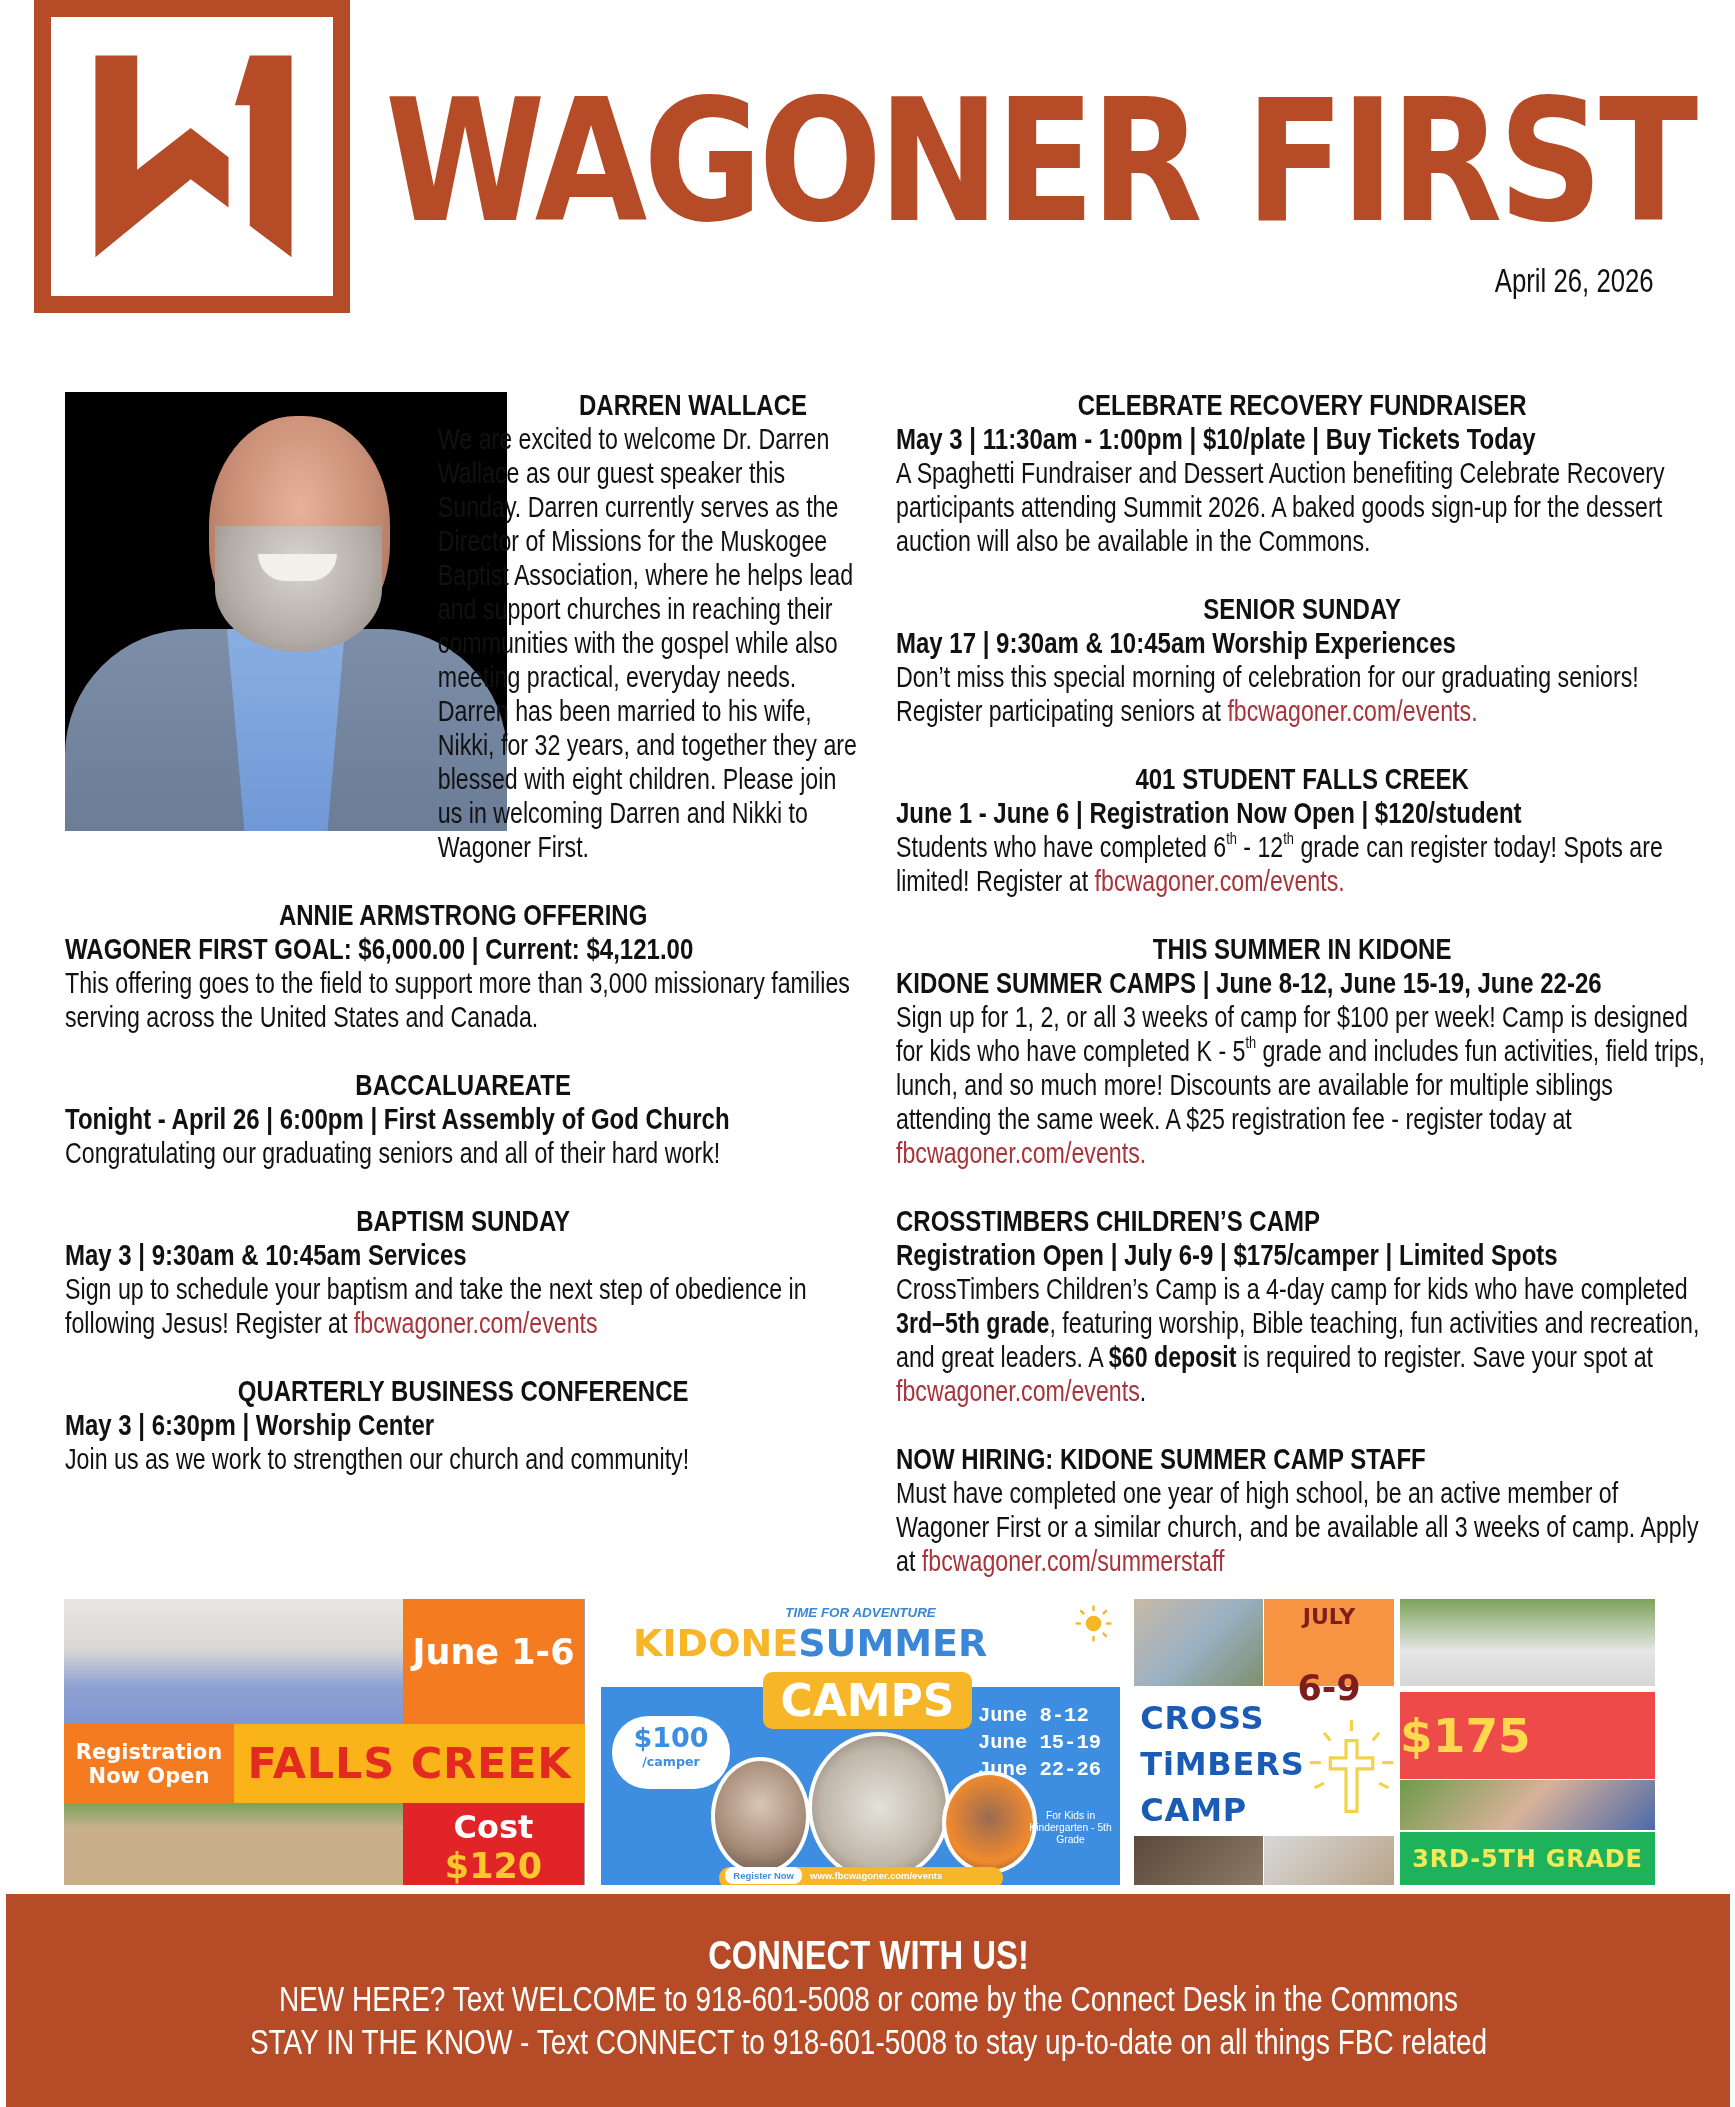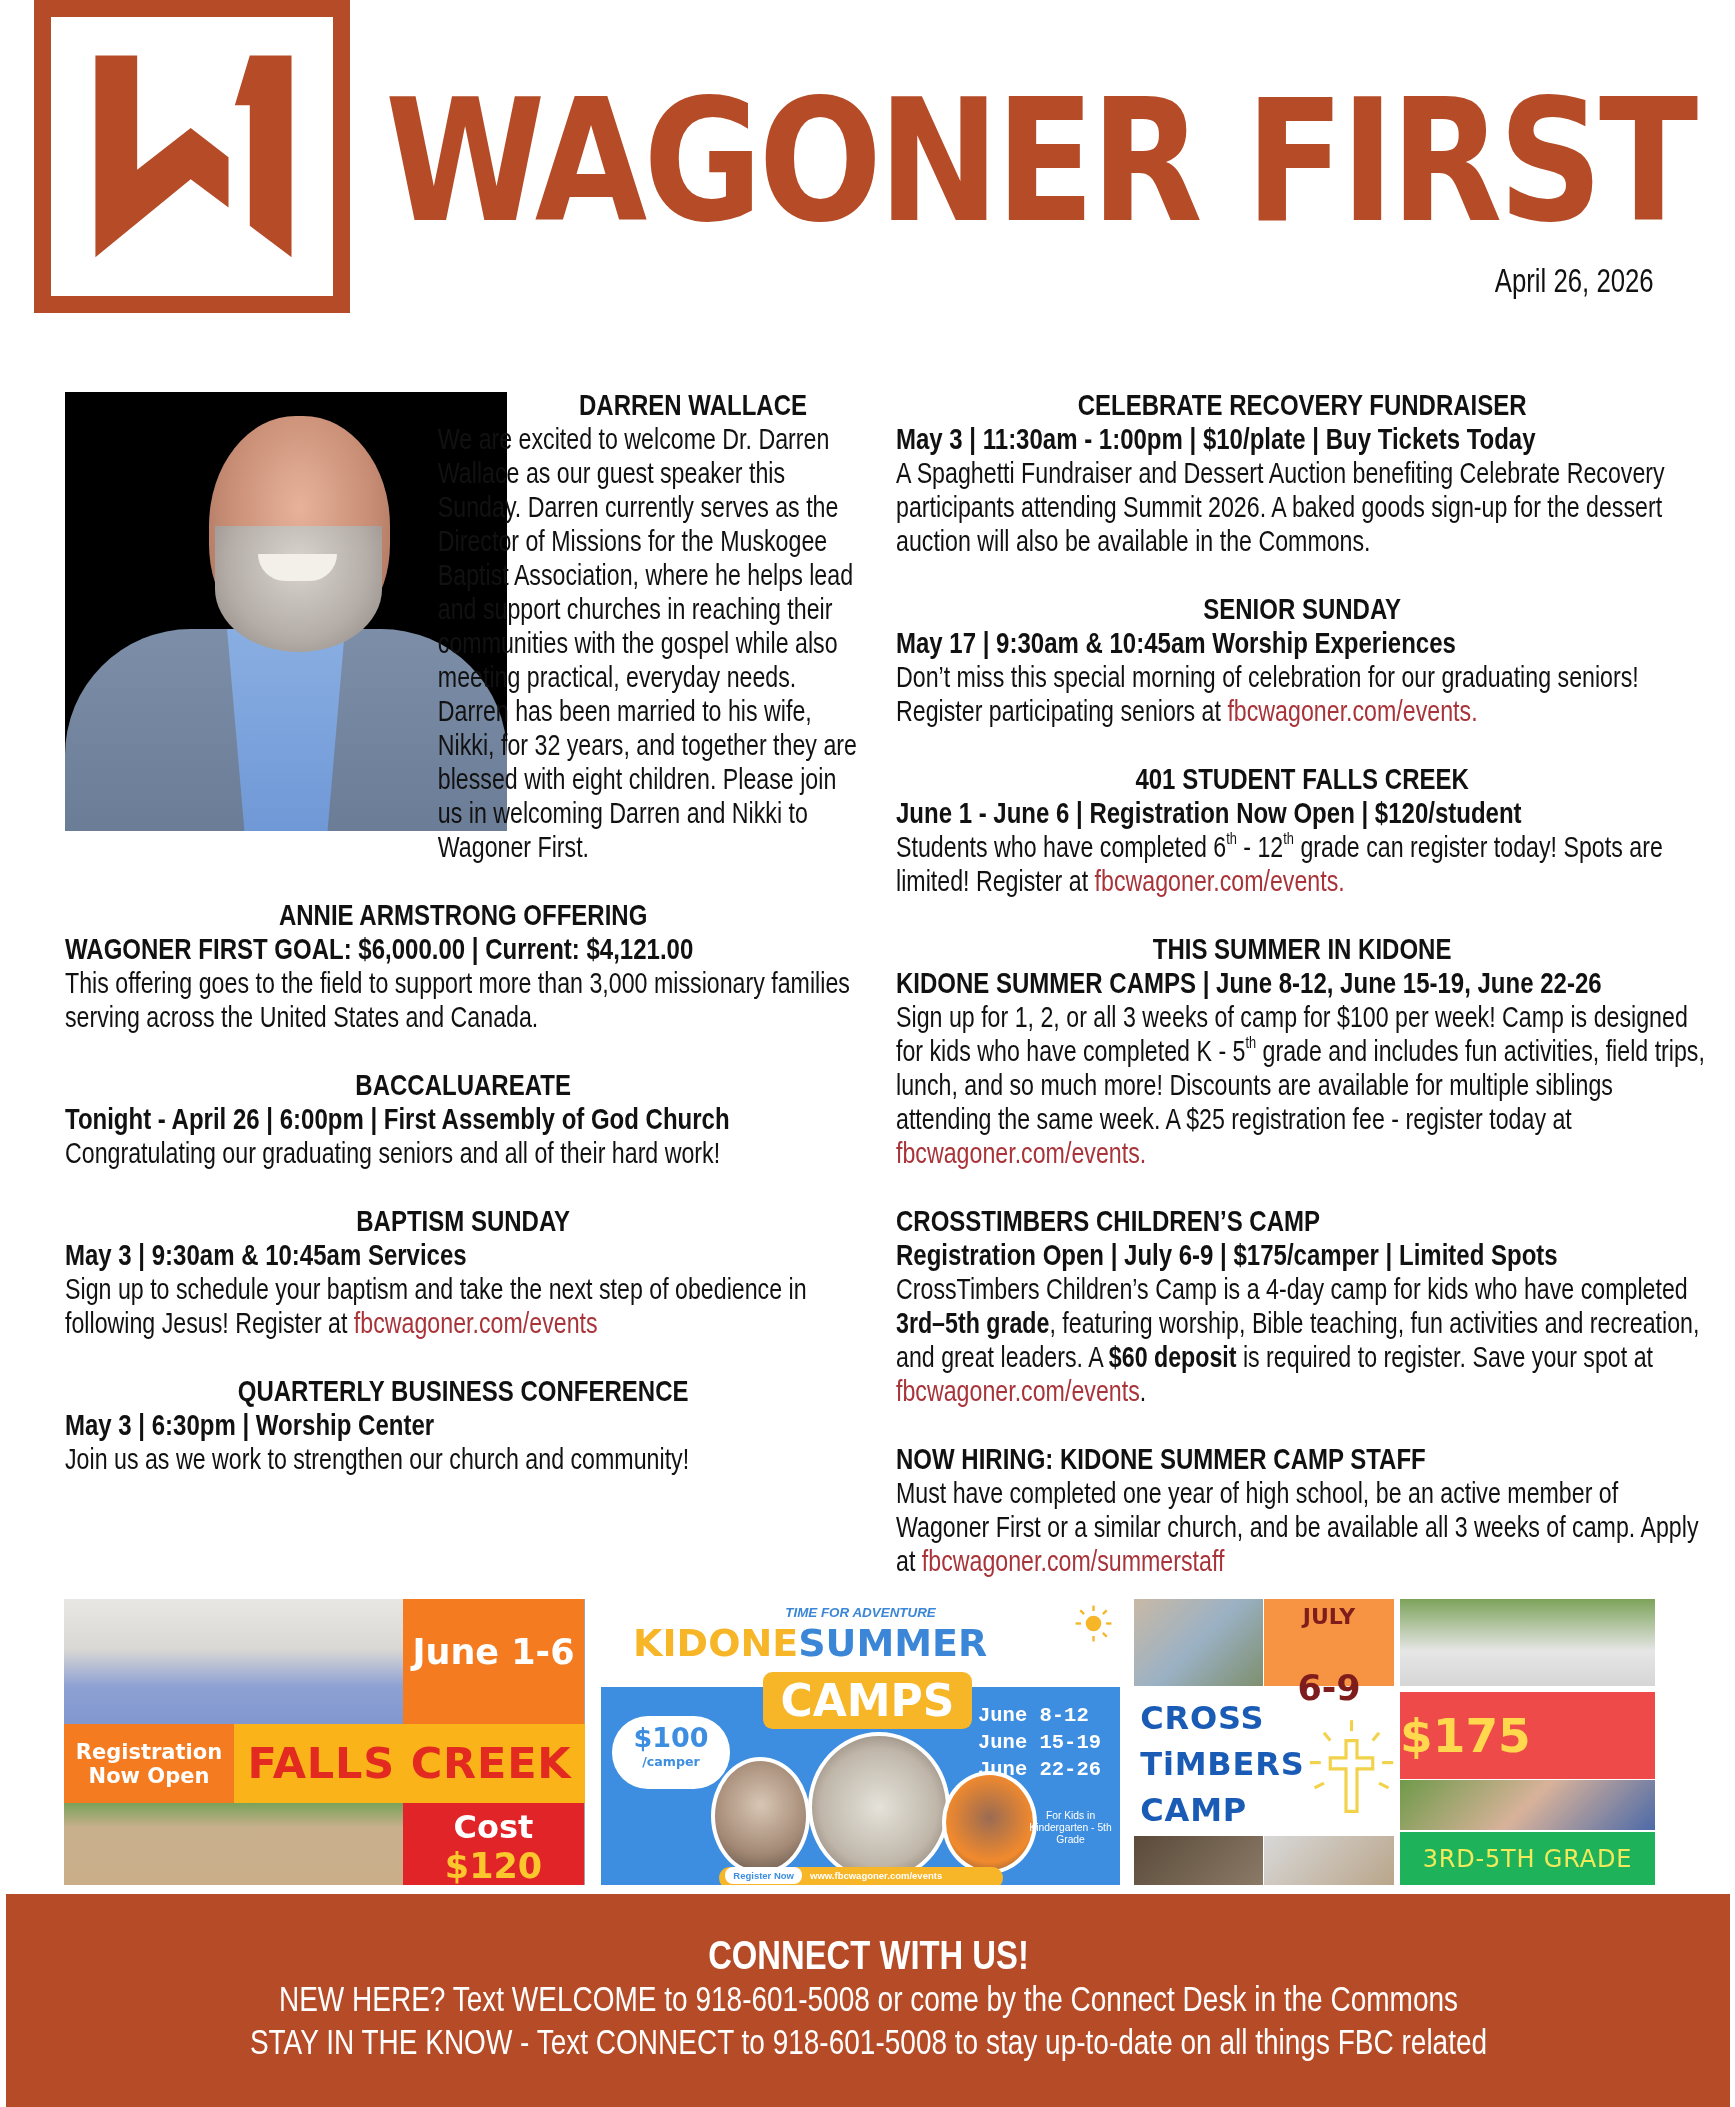--- a/index.html
+++ b/index.html
@@ -70,21 +70,21 @@
   .ko-reg { position: absolute; left: 118px; top: 268px; width: 284px; height: 22px; background: #f7b528; border-radius: 11px; color: #fff; font-size: 9.5px; font-weight: bold; line-height: 17.4px; padding-left: 6.3px; white-space: nowrap; }
   .ko-reg .btn { display: inline-block; background: #fff; color: #3d8ee0; border-radius: 8px; padding: 0 8px; margin-right: 8px; }
 
   .ct-photo { position: absolute; background: linear-gradient(135deg, #c9b9a6 0%, #9ab1c4 50%, #7e8f6e 100%); }
   .ct-july { position: absolute; left: 130px; top: 0; width: 130px; height: 87px; background: #f79443; color: #7f1d1d; text-align: center; font-family: "DejaVu Sans", sans-serif; font-weight: bold; }
   .ct-july .m { font-size: 22px; padding-top: 4.7px; }
   .ct-july .d { font-size: 35px; line-height: 38px; margin-top: 40px; }
   .ct-name { position: absolute; left: 6.3px; top: 96px; color: #1a5bb5; font-family: "DejaVu Sans", sans-serif; font-weight: bold; font-size: 32px; line-height: 46px; letter-spacing: 0.8px; }
   .ct-cross { position: absolute; left: 174px; top: 118px; width: 87px; height: 118px; }
   .ct-price { position: absolute; left: 266px; top: 93px; width: 255px; height: 87px; background: #ef4a4a; color: #ffd84d; text-align: left; font-family: "DejaVu Sans", sans-serif; font-weight: bold; font-size: 47px; line-height: 87px; }
-  .ct-grade { position: absolute; left: 266px; top: 233px; width: 255px; height: 54px; background: #1eb35a; color: #f2ea5b; text-align: center; font-family: "DejaVu Sans", sans-serif; font-weight: normal; font-size: 24px; line-height: 54px; letter-spacing: 0.8px; }
+  .ct-grade { position: absolute; left: 266px; top: 233px; width: 255px; height: 54px; background: #1eb35a; color: #f2ea5b; text-align: center; font-family: "DejaVu Sans", sans-serif; font-weight: bold; font-size: 24px; line-height: 54px; letter-spacing: 0.8px; }
 
   
   .footer { position: absolute; left: 6.3px; top: 1894px; width: 1724px; height: 214px; background: #b54c27; color: #fff; text-align: center; }
   .footer .f-title { font-weight: bold; font-size: 41px; line-height: 44px; margin-top: 39px; }
   .footer .f-line { font-size: 35px; line-height: 43px; }
   .footer .narrow { margin-left: -12.5%; transform-origin: center top; }
 </style>
 </head>
 <body>
 

